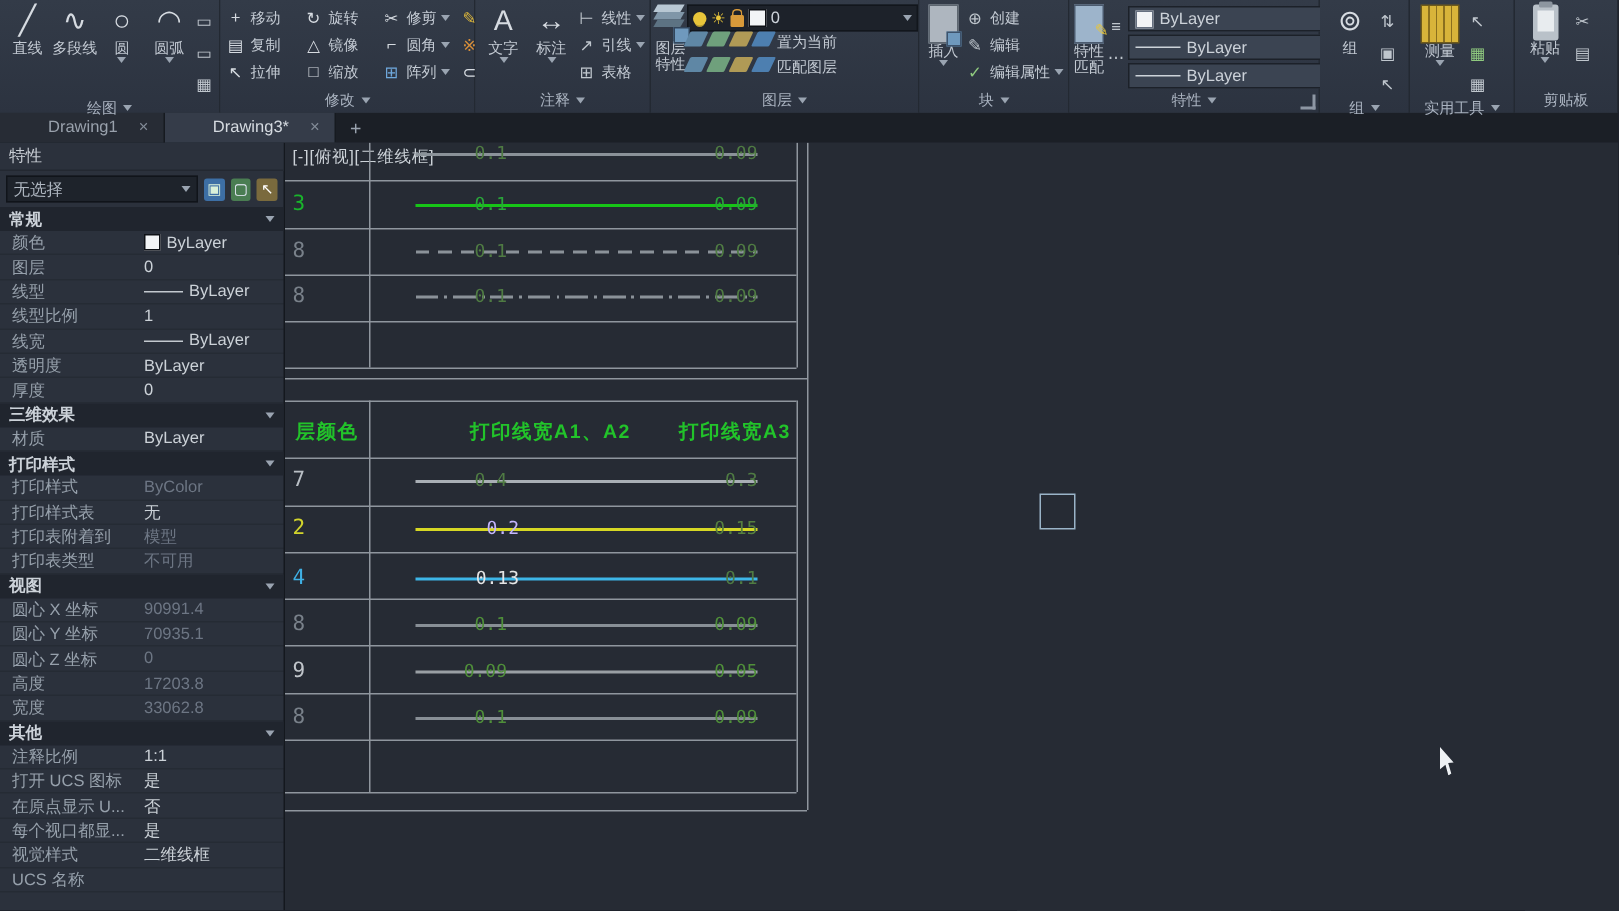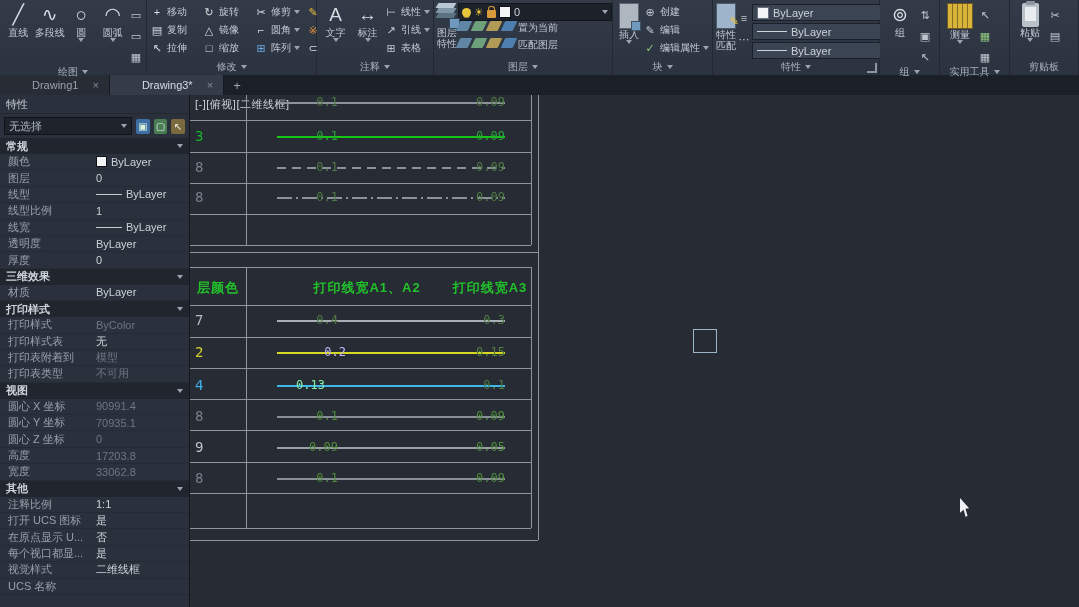--- a/index.html
+++ b/index.html
@@ -612,21 +612,21 @@
       <div class="cadline" style="left: 87px; top: 225px; width: 228px; height: 2px; background: rgb(169, 175, 181);"></div>
       <span class="cadnum" style="left: 5px; top: 217px; color: rgb(185, 191, 197);">7</span>
       <span class="cadtxt" style="left: 88px; top: 218px; width: 60px; color: rgb(79, 123, 67);">0.4</span>
       <span class="cadtxt" style="left: 255px; top: 218px; width: 60px; color: rgb(79, 123, 67);">0.3</span>
       <div class="cadline" style="left: 87px; top: 257px; width: 228px; height: 2px; background: rgb(214, 216, 36);"></div>
       <span class="cadnum" style="left: 5px; top: 249px; color: rgb(210, 212, 44);">2</span>
       <span class="cadtxt" style="left: 96px; top: 250px; width: 60px; color: #c4b5fd;">0.2</span>
       <span class="cadtxt" style="left: 255px; top: 250px; width: 60px; color: rgb(86, 128, 63);">0.15</span>
       <div class="cadline" style="left: 87px; top: 290px; width: 228px; height: 2px; background: rgb(61, 182, 232);"></div>
       <span class="cadnum" style="left: 5px; top: 282px; color: rgb(63, 176, 228);">4</span>
-      <span class="cadtxt" style="left: 75px; top: 283px; width: 60px; color: #86efac;">0.13</span>
+      <span class="cadtxt" style="left: 96px; top: 283px; width: 60px; color: #e5e5e5;">0.13</span>
       <span class="cadtxt" style="left: 255px; top: 283px; width: 60px; color: rgb(79, 123, 67);">0.1</span>
       <div class="cadline" style="left: 87px; top: 321px; width: 228px; height: 2px; background: rgb(136, 143, 150);"></div>
       <span class="cadnum" style="left: 5px; top: 313px; color: rgb(121, 129, 138);">8</span>
       <span class="cadtxt" style="left: 88px; top: 314px; width: 60px; color: rgb(79, 143, 58);">0.1</span>
       <span class="cadtxt" style="left: 255px; top: 314px; width: 60px; color: rgb(79, 143, 58);">0.09</span>
       <div class="cadline" style="left: 87px; top: 352px; width: 228px; height: 2px; background: rgb(153, 159, 164);"></div>
       <span class="cadnum" style="left: 5px; top: 344px; color: rgb(192, 197, 202);">9</span>
       <span class="cadtxt" style="left: 88px; top: 345px; width: 60px; color: rgb(79, 143, 58);">0.09</span>
       <span class="cadtxt" style="left: 255px; top: 345px; width: 60px; color: rgb(79, 143, 58);">0.05</span>
       <div class="cadline" style="left: 87px; top: 383px; width: 228px; height: 2px; background: rgb(136, 143, 150);"></div>

